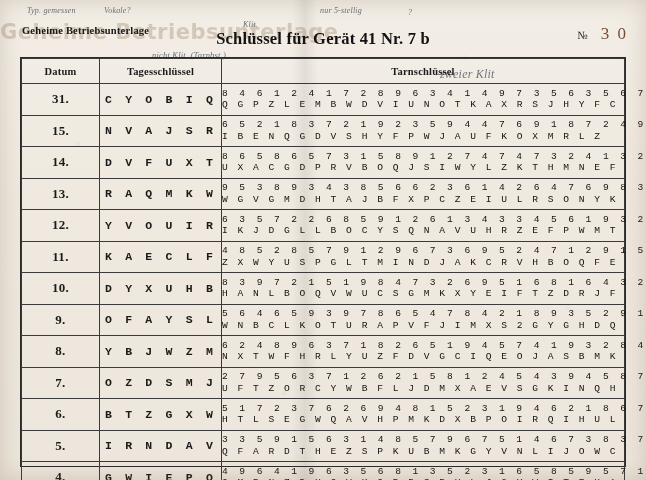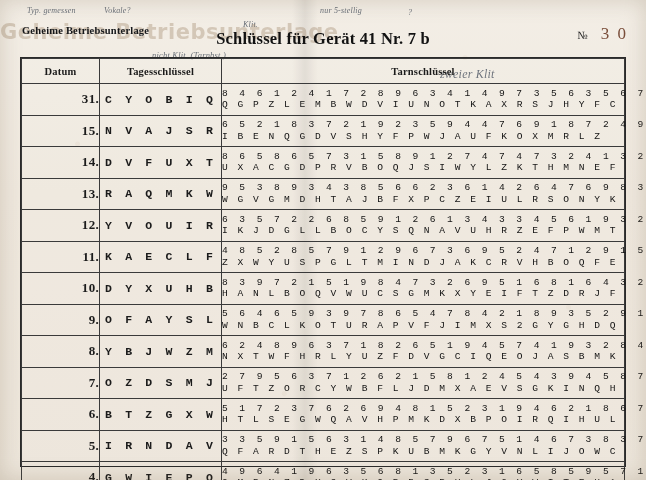--- a/index.html
+++ b/index.html
@@ -113,21 +113,21 @@
     font-weight:700;
     font-size:10.5px;
     text-align:center;
     letter-spacing:.2px;
   }
   col.c-date{width:78px;}
   col.c-key{width:122px;}
 
   .row{height:31.5px;}
   .c-num{
-    text-align:right;
+    text-align:center;
     padding-right:16px;
     font-family:"Liberation Serif", serif;
     font-weight:700;
     font-size:13px;
     letter-spacing:.3px;
   }
   .c-tages{
     text-align:center;
     font-family:"Liberation Mono", monospace;
     font-size:11.5px;

